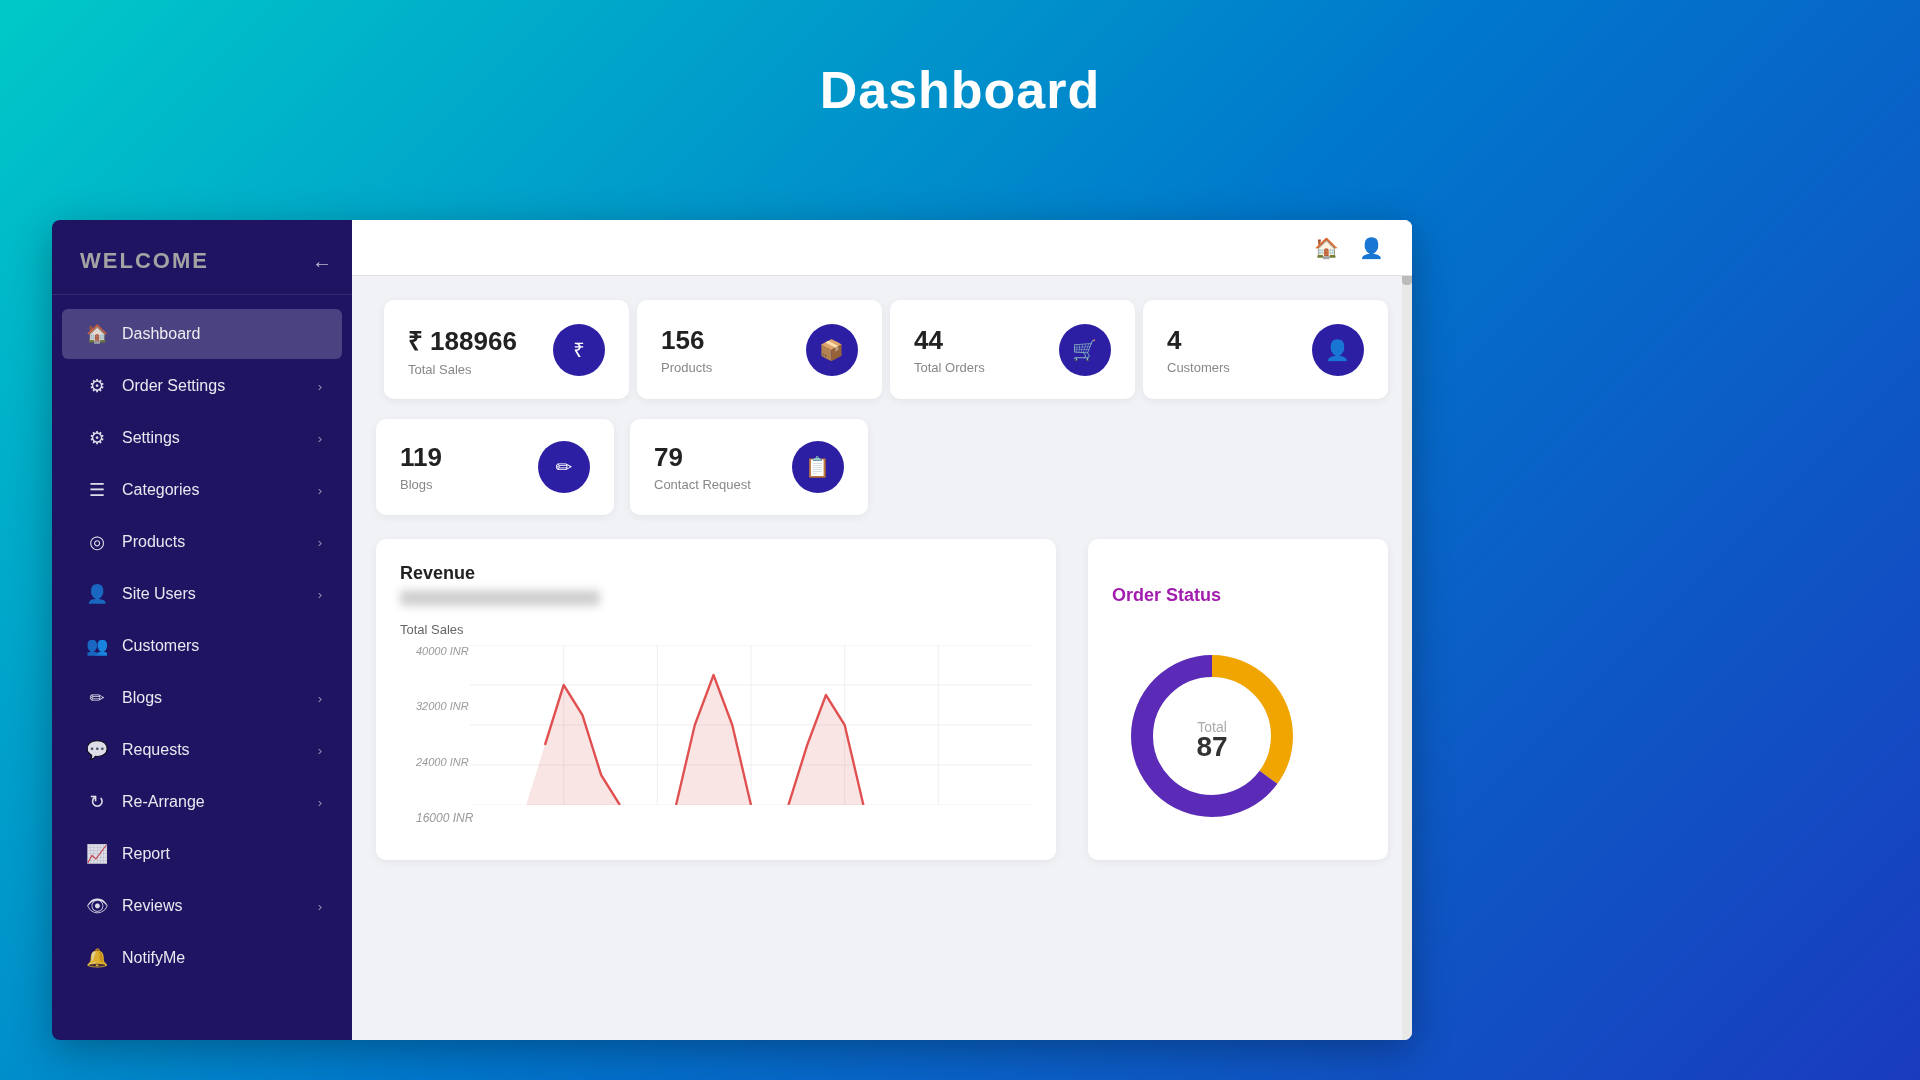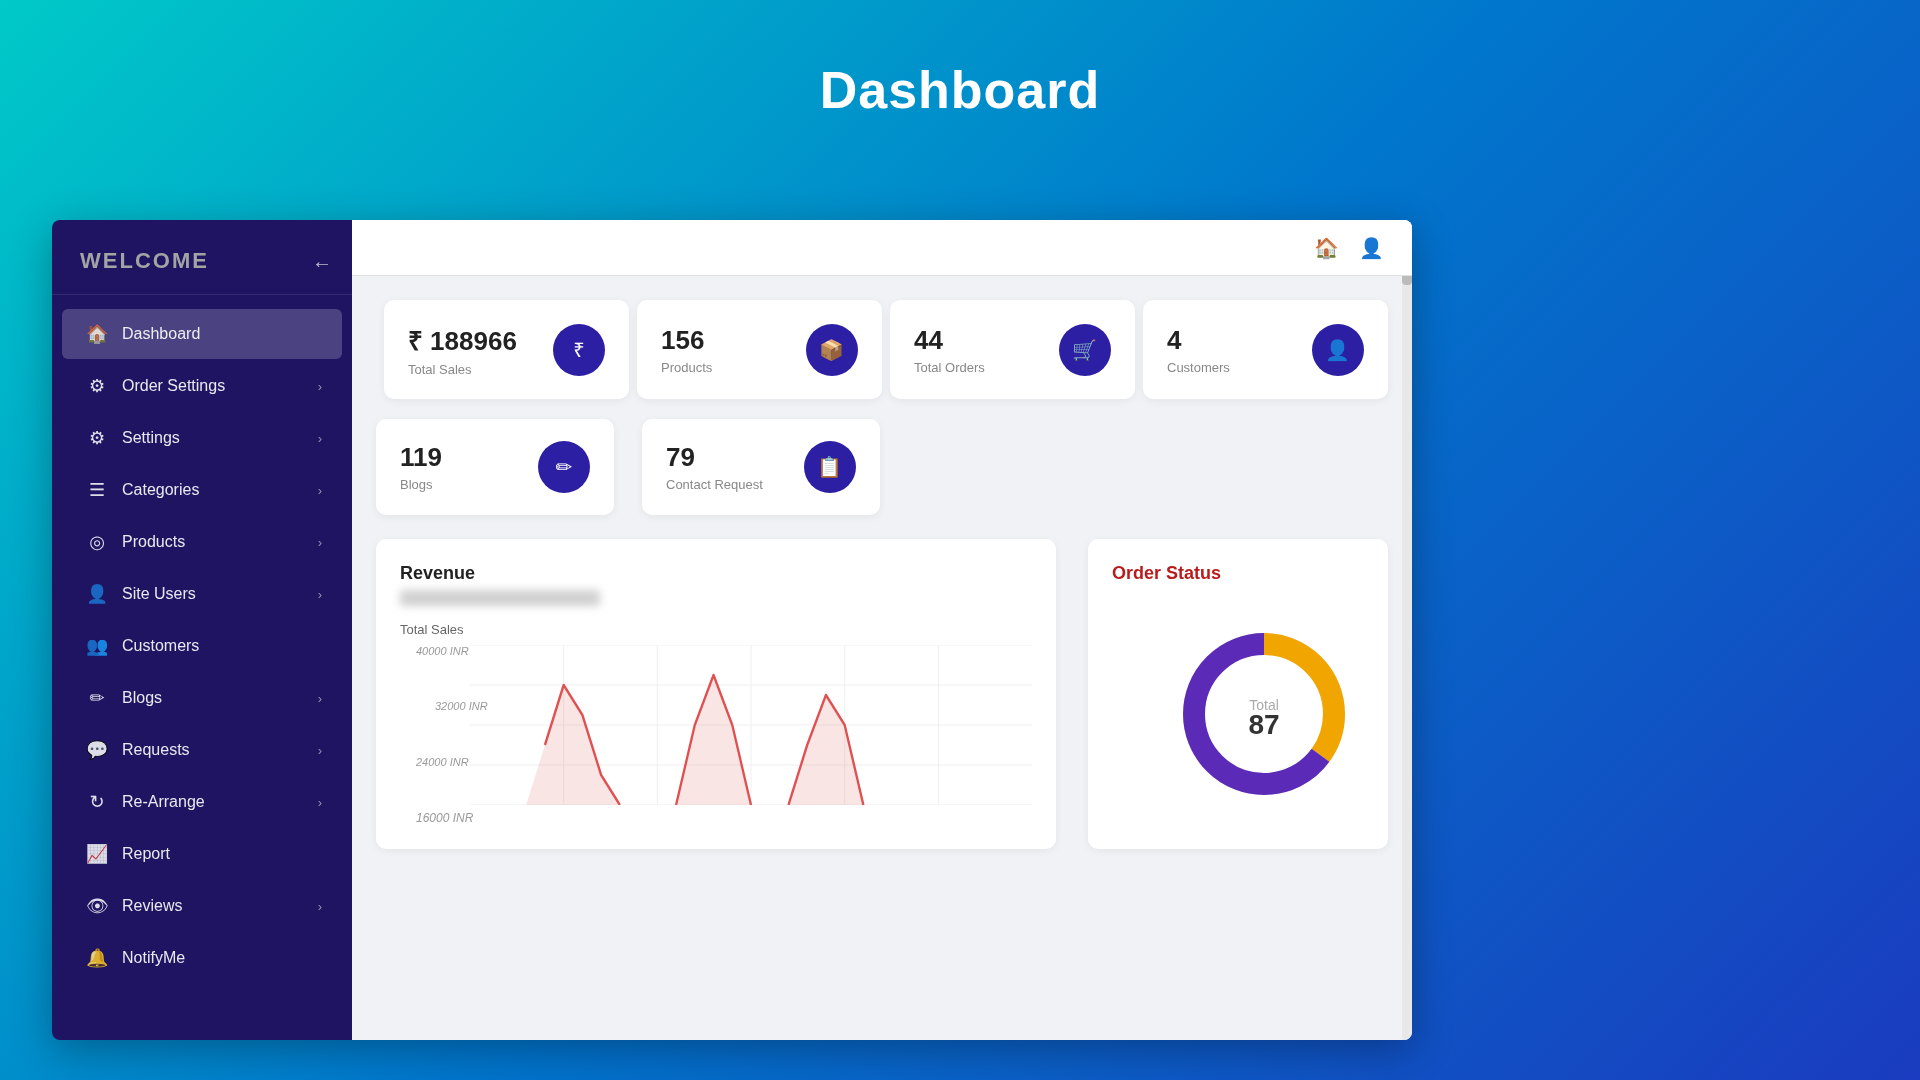--- a/index.html
+++ b/index.html
@@ -180,21 +180,21 @@
       align-items: center;
       justify-content: center;
       color: #fff;
       font-size: 20px;
       flex-shrink: 0;
     }
 
     
     .stat-cards-row2 {
       display: flex;
-      gap: 28px;
+      gap: 16px;
       margin-bottom: 24px;
     }
 
     .stat-card2 {
       background: #fff;
       border-radius: 10px;
       width: calc(25% - 15px);
       max-width: 320px;
       padding: 22px 24px;
       display: flex;
@@ -272,28 +272,29 @@
       border-radius: 10px;
       width: 300px;
       padding: 24px;
       box-shadow: 0 2px 8px rgba(0,0,0,0.06);
       flex-shrink: 0;
     }
 
     .order-status-title {
       font-size: 18px;
       font-weight: 600;
-      color: #b91c1c;
+      color: #a21caf;
       margin-bottom: 20px;
+      margin-top: 22px;
     }
 
     .donut-container {
       display: flex;
       align-items: center;
-      justify-content: flex-end;
+      justify-content: flex-start;
       margin-top: 30px;
     }
 
     .donut-svg {
       width: 200px;
       height: 200px;
     }
 
     .donut-wrapper {
       position: relative;
@@ -495,21 +496,21 @@
       <div class="bottom-section">
 
         <div class="revenue-card">
           <div class="revenue-title">Revenue</div>
           <div class="revenue-blur-bar"></div>
           <div class="revenue-labels">Total Sales</div>
 
           <div class="revenue-chart">
             <div class="y-axis-labels" id="y-axis">
                 <div style="font-size: 11px; color: rgb(153, 153, 153);">40000 INR</div>
-                <div style="font-size: 11px; color: rgb(153, 153, 153); margin-left: 19px;">32000 INR</div>
+                <div style="font-size: 11px; color: rgb(153, 153, 153);">32000 INR</div>
                 <div style="font-size: 11px; color: rgb(153, 153, 153);">24000 INR</div>
                 <div style="font-size: 12px; color: rgb(153, 153, 153);">16000 INR</div>
               </div>
             <div class="chart-area">
               <svg width="100%" height="100%" viewBox="0 0 600 160" preserveAspectRatio="none">
 
                 <line x1="0" y1="0" x2="600" y2="0" stroke="#eee" stroke-width="1"></line>
                 <line x1="0" y1="40" x2="600" y2="40" stroke="#eee" stroke-width="1"></line>
                 <line x1="0" y1="80" x2="600" y2="80" stroke="#eee" stroke-width="1"></line>
                 <line x1="0" y1="120" x2="600" y2="120" stroke="#eee" stroke-width="1"></line>

